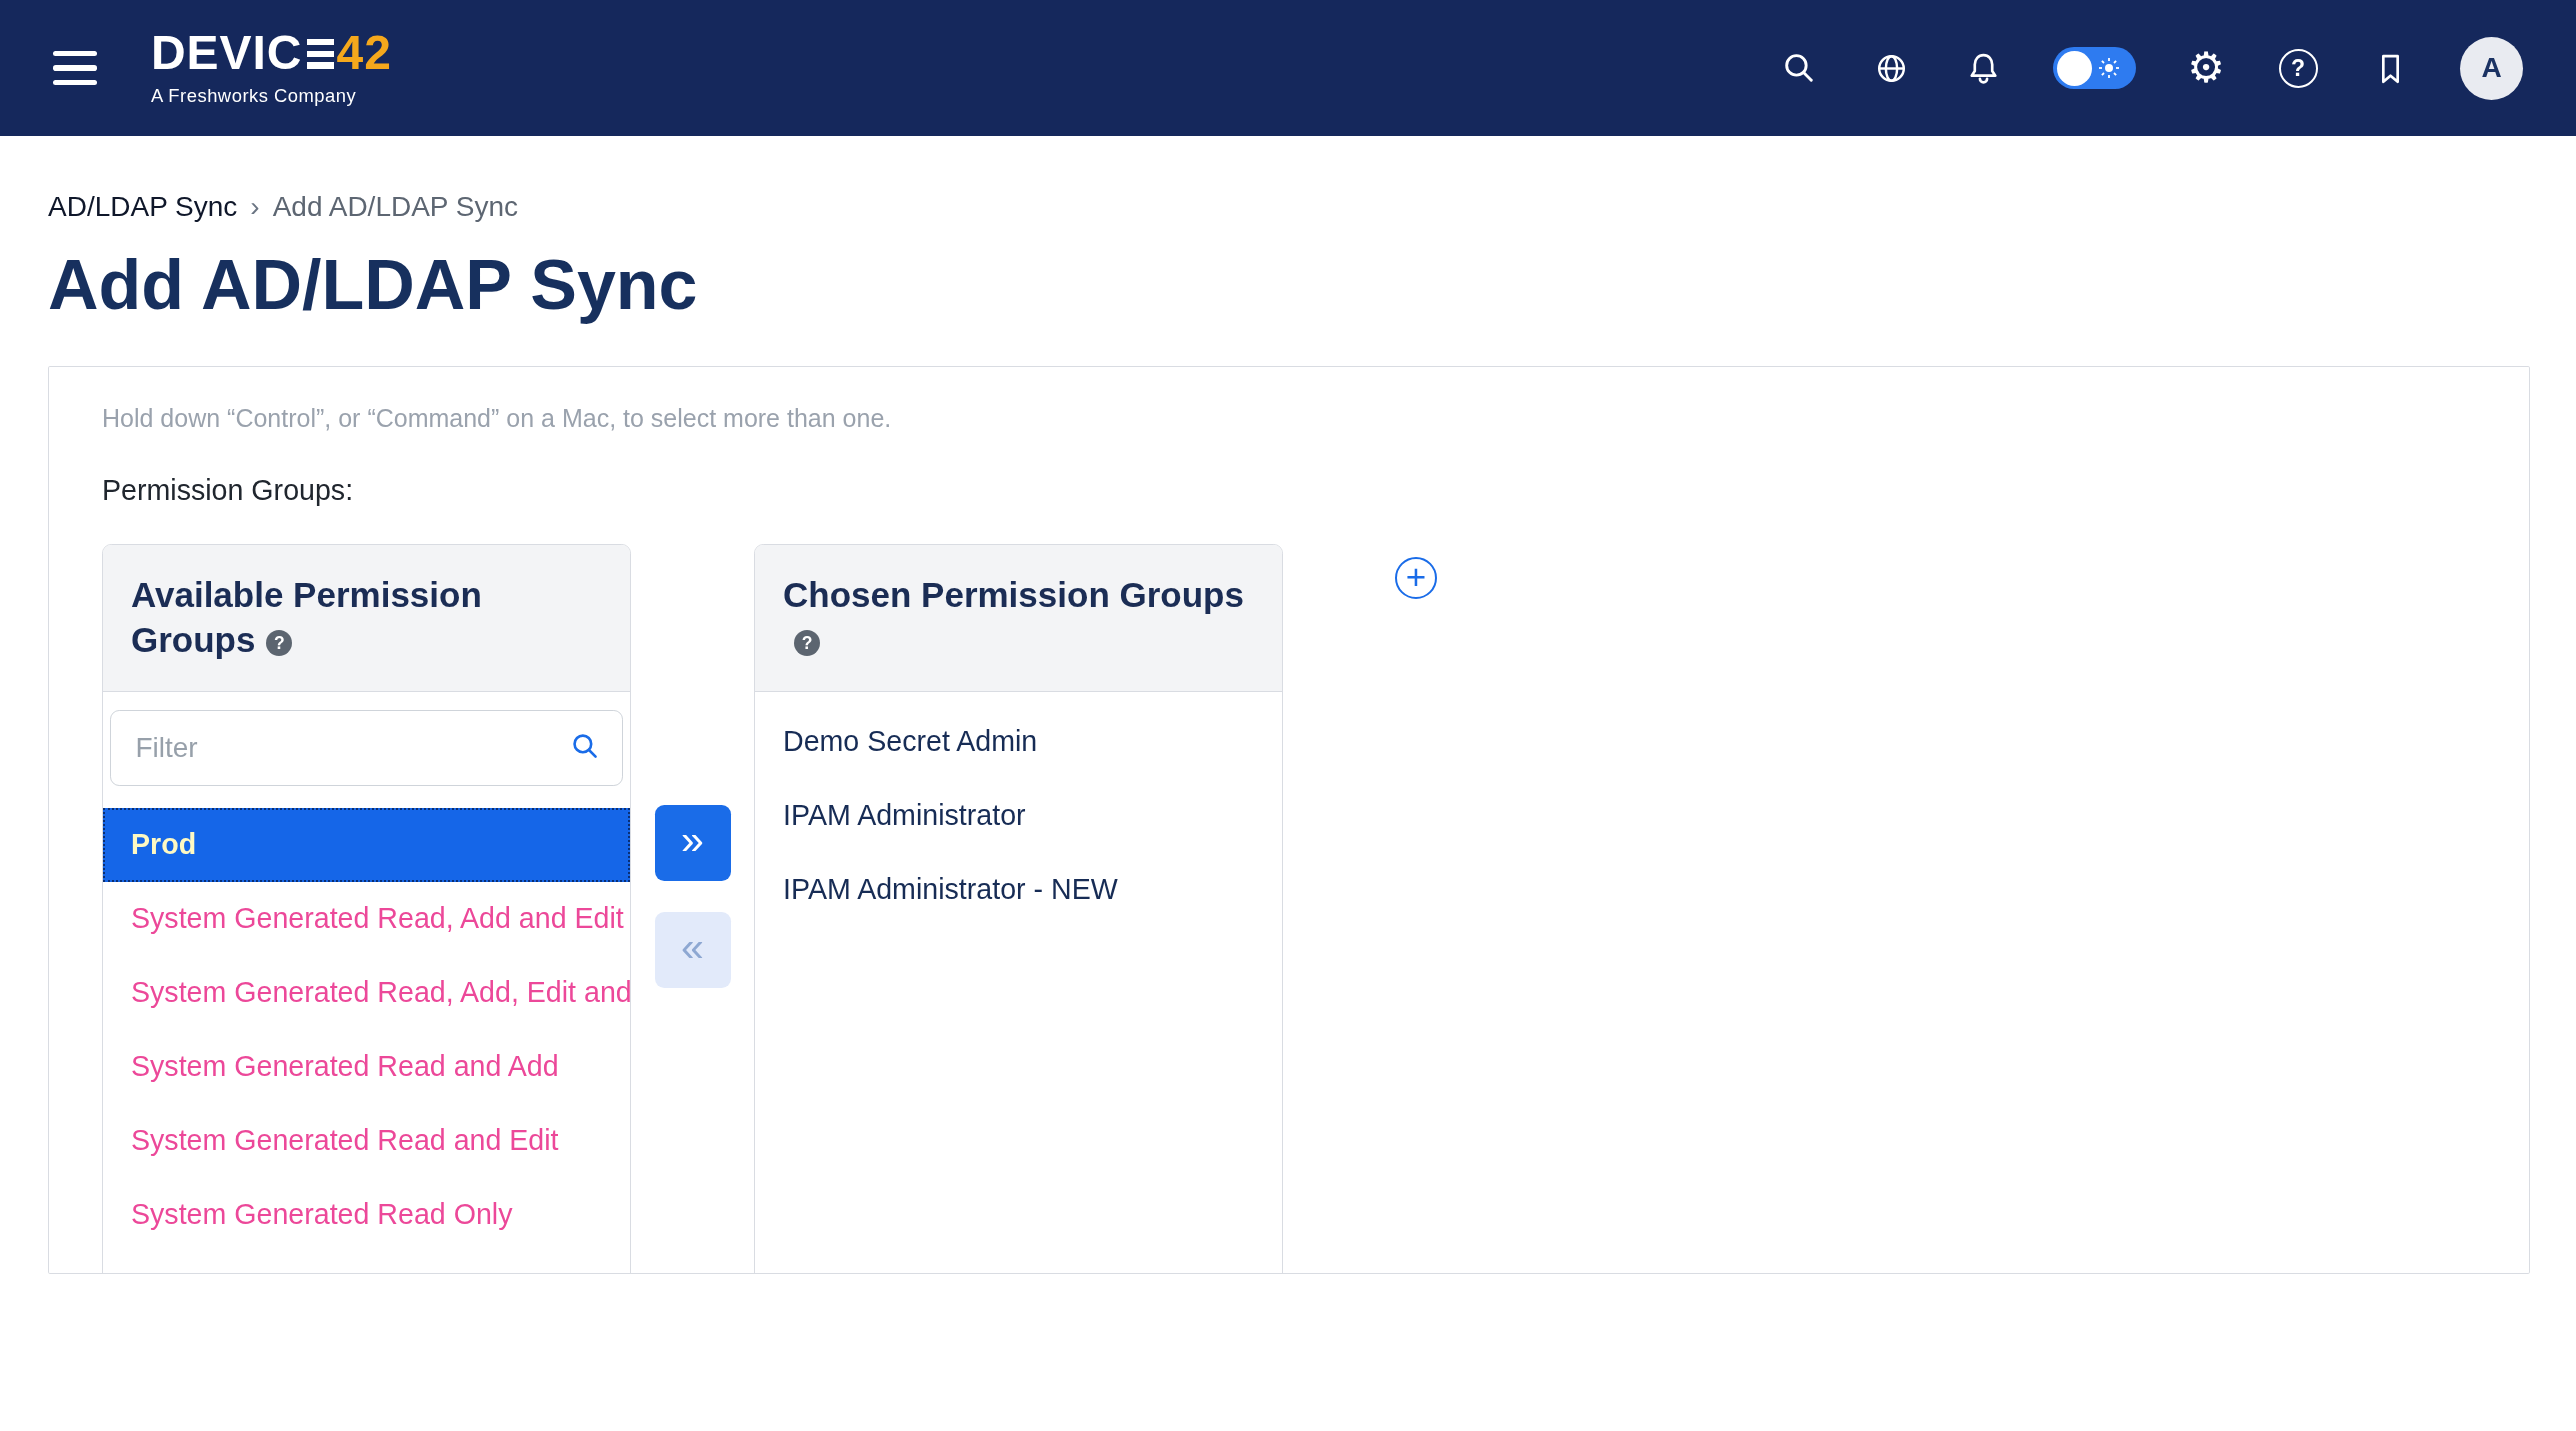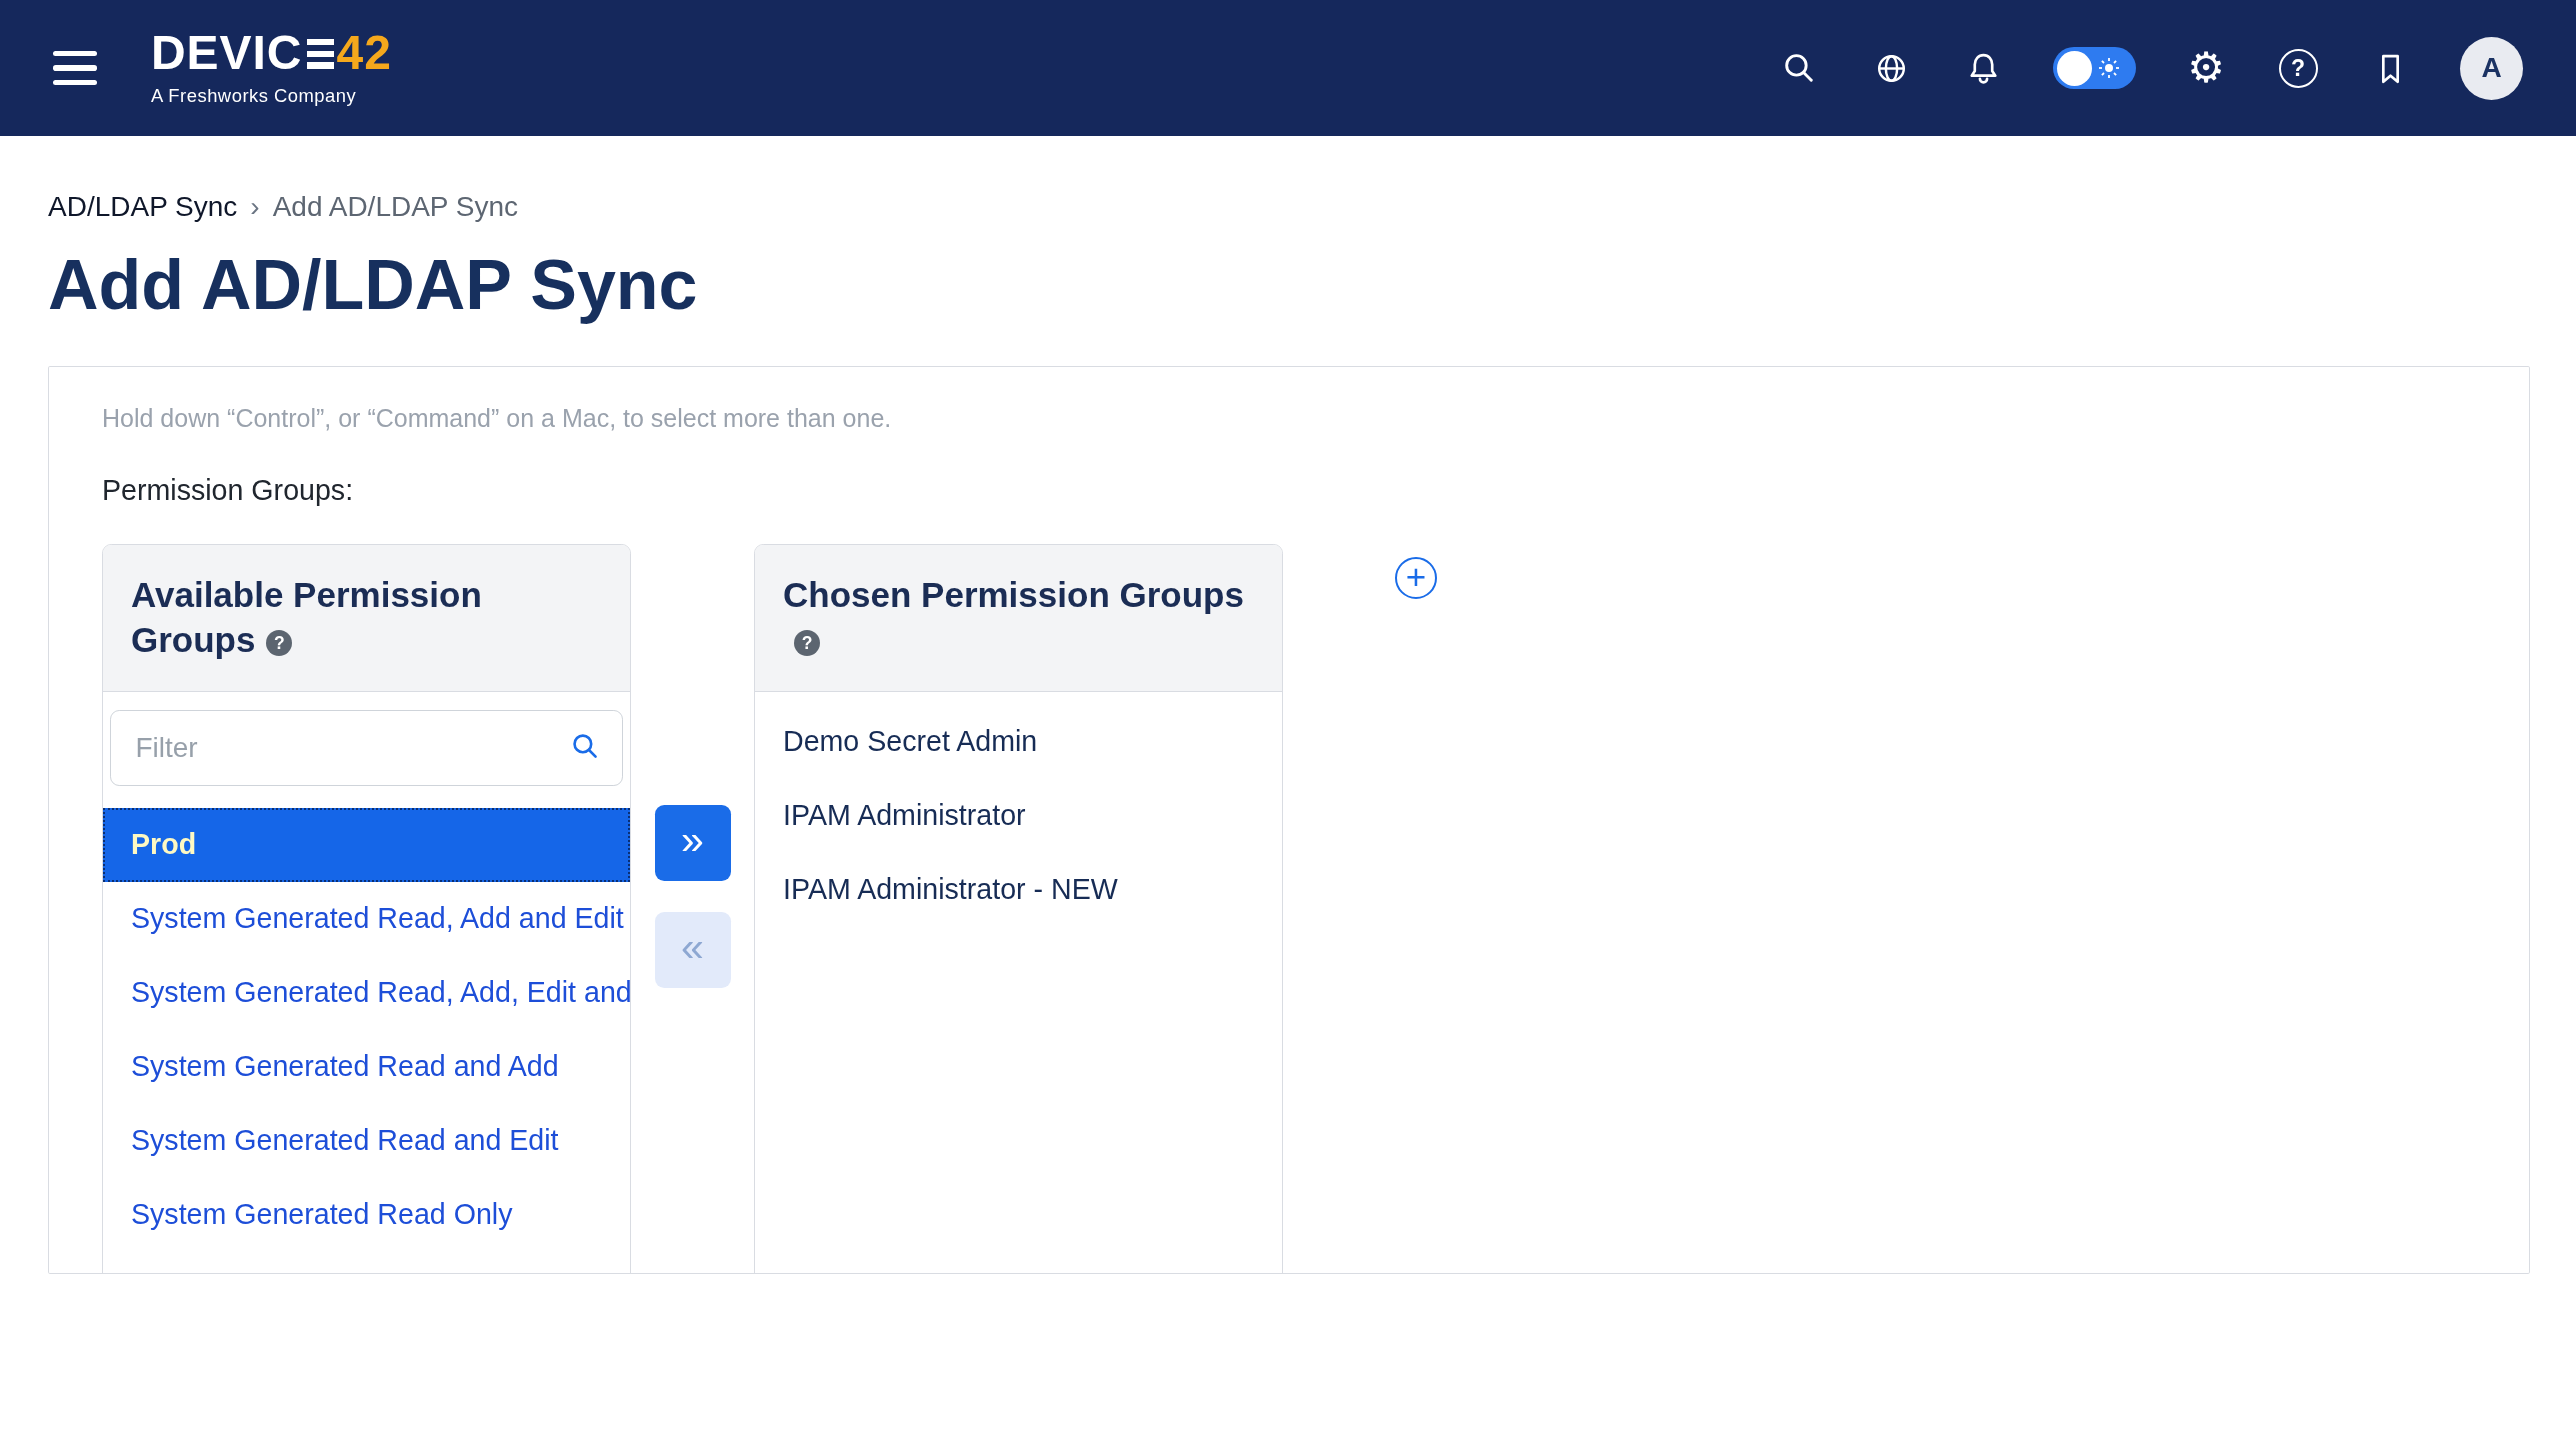--- a/index.html
+++ b/index.html
@@ -41,21 +41,21 @@
   .transfer { display:flex; align-items:flex-start; margin-top:37px; }
   .panel { width:529px; border:0.9px solid #d9dce2; border-radius:9.2px; background:#fff; overflow:hidden; height:739px; }
   .panel-head { background:#f3f4f6; border-bottom:0.9px solid #d9dce2; padding:28px 28px; font-size:35px; font-weight:700; color:#1b2d55; line-height:1.28; }
   .q-badge { display:inline-flex; width:26px; height:26px; background:#5c6570; color:#fff; border-radius:50%; font-size:17.5px; font-weight:700; align-items:center; justify-content:center; vertical-align:2.8px; margin-left:11px; cursor:pointer; }
 
   .filter-wrap { margin:18.4px 7.4px 22px 7.4px; position:relative; }
   .filter-input { width:100%; height:76px; border:0.9px solid #cfd4da; border-radius:9.2px; font-size:28px; padding:0 68px 0 24px; color:#737373; font-family:inherit; outline:none; background:#fff; }
   .filter-input::placeholder { color:#97a0aa; }
   .search-blue { position:absolute; right:20px; top:50%; transform:translateY(-50%); cursor:pointer; }
 
-  .opt { height:74px; display:flex; align-items:center; padding:0 28px; font-size:28.6px; color:#1d4ed8; white-space:nowrap; overflow:hidden; cursor:pointer; }
+  .opt { height:74px; display:flex; align-items:center; padding:0 28px; font-size:28.6px; color:#ec4899; white-space:nowrap; overflow:hidden; cursor:pointer; }
   .opt.selected { background:#1566e8; color:#fef9c3; outline:2.8px dotted #0a2f73; outline-offset:-2.8px;font-weight:bold; }
 
   .mid { width:123px; display:flex; flex-direction:column; align-items:center; padding-top:261px; gap:31px; }
   .mv { width:76px; height:76px; border-radius:9.2px; font-size:41px; display:flex; align-items:center; justify-content:center; border:none; cursor:pointer; font-family:inherit; padding-bottom:5.5px; }
   .mv.right { background:#1a6ce8; color:#fff; }
   .mv.left { background:#e2eafa; color:#8ea8d2; }
 
   .chosen-list { padding-top:13px; }
   .citem { height:74px; display:flex; align-items:center; padding:0 28px; font-size:28.6px; color:#172c55; white-space:nowrap; overflow:hidden; cursor:pointer; }
 

